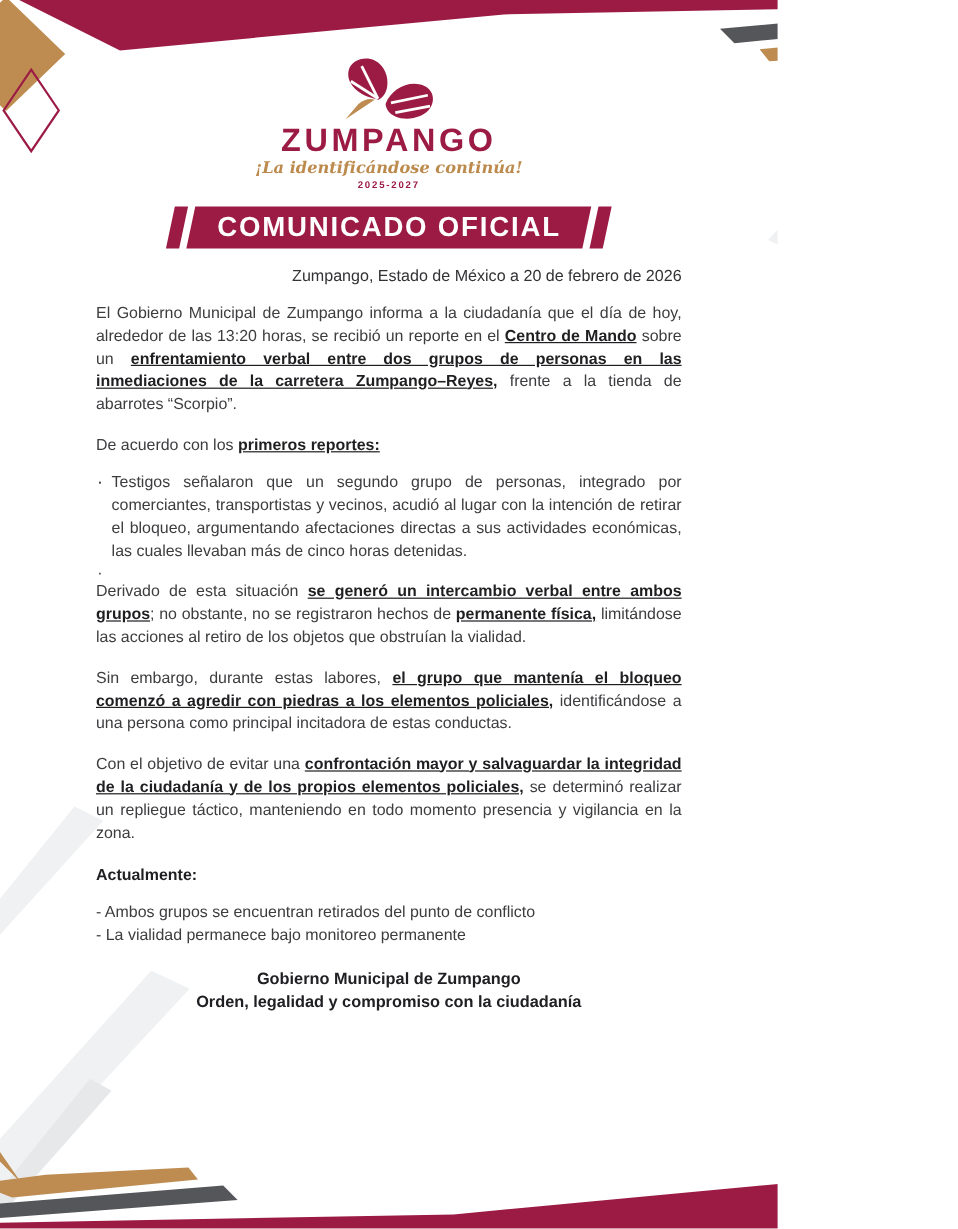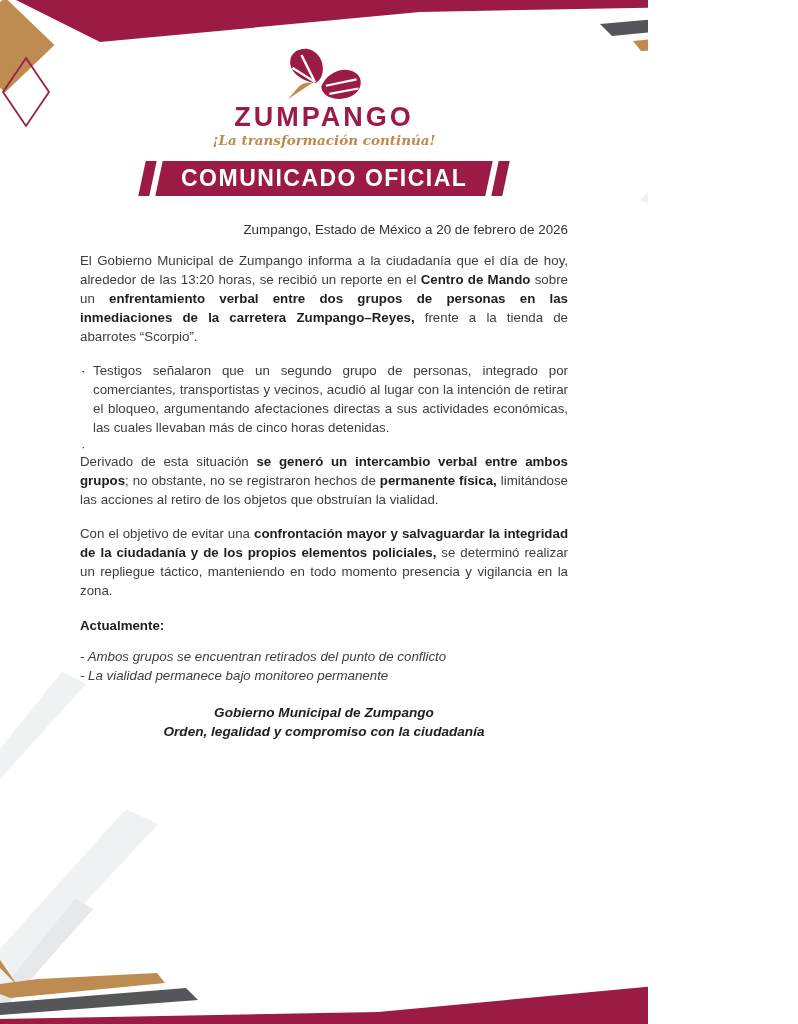--- a/index.html
+++ b/index.html
@@ -43,36 +43,36 @@
     transform:skewX(-12deg);
     display:flex;align-items:center;
     padding:0 22px;
   }
   .banner-main > span{
     transform:skewX(12deg);
     font-size:23px;font-weight:800;letter-spacing:1.5px;
     white-space:nowrap;
   }
   .dateline{
-    margin-top:26px;text-align:right;
+    margin-top:15px;text-align:right;
     font-size:13.4px;color:#333336;
   }
   .body-text{margin-top:14px;font-size:13.3px;line-height:19px;}
   .para{text-align:justify;margin:0 0 15px 0;}
-  .b{font-weight:700;color:#1f1f22;}
+  .b{font-weight:700;color:#1f1f22;text-decoration:underline;}
   .lead{margin-bottom:12px;}
   .bullet-list{margin:0 0 15px 0;}
   .bullet-item{position:relative;padding-left:13px;text-align:justify;}
   .bullet-item .marker{position:absolute;left:1px;top:0;}
   .section-heading{font-weight:700;color:#1f1f22;margin:16px 0 12px 0;}
   .dash-list{margin:0 0 18px 0;}
-  .dash-item{text-align:left;font-style:italic;}
+  .dash-item{text-align:left;}
   .footer{
     margin-top:18px;text-align:center;
-    font-size:13.6px;font-weight:700;color:#202024;line-height:19px;font-style:italic;
+    font-size:13.6px;font-weight:700;color:#202024;line-height:19px;
   }
 </style>
 </head>
 <body>
 
 <div class="page">
 
   <svg class="deco" viewBox="0 0 798 1024" width="798" height="1024">
 
     <polygon points="640,200 798,30 798,75 672,215" fill="#eff1f2"></polygon>
@@ -112,52 +112,55 @@
       <svg class="logo-mark" width="92" height="56" viewBox="0 0 100 62">
         <path d="M40.5,41 C22,38 10,26 13,14 C15.5,4.5 28,0.5 37,5 C46,9.5 50,20 48.5,29 C47.6,34.5 44.6,39 40.5,41 Z" fill="#9c1b45"></path>
         <line x1="40" y1="40" x2="25" y2="10" stroke="#ffffff" stroke-width="2.6"></line>
         <line x1="40" y1="40" x2="15" y2="24" stroke="#ffffff" stroke-width="2.6"></line>
         <path d="M47,45 C52,32 66,24 79,27 C90,29.5 94,40 88,49 C82,58 66,61 56,56.5 C50.5,54 47.5,50 47,45 Z" fill="#9c1b45"></path>
         <line x1="52" y1="44" x2="86" y2="37" stroke="#ffffff" stroke-width="2.4"></line>
         <line x1="56" y1="53" x2="88" y2="47" stroke="#ffffff" stroke-width="2.4"></line>
         <path d="M37,41 L10,59 L22,45 C27,40.5 33,39.5 37,41 Z" fill="#be8c51"></path>
       </svg>
       <div class="wordmark">ZUMPANGO</div>
-      <div class="tagline">¡La transformación continúa!</div>
+      <div class="tagline">¡La identificándose continúa!</div>
+      <div class="period">2025-2027</div>
     </div>
 
     <div class="banner-row">
       <div class="sliver"></div>
       <div class="banner-main">
         <span>COMUNICADO OFICIAL</span>
       </div>
       <div class="sliver"></div>
     </div>
 
     <div class="dateline">Zumpango, Estado de México a 20 de febrero de 2026</div>
 
     <div class="body-text">
 
       <p class="para"><span>El Gobierno Municipal de Zumpango informa a la ciudadanía que el día de hoy, alrededor de las 13:20 horas, se recibió un reporte en el </span><span class="b">Centro de Mando</span><span> sobre un </span><span class="b">enfrentamiento verbal entre dos grupos de personas en las inmediaciones de la carretera Zumpango–Reyes,</span><span> frente a la tienda de abarrotes “Scorpio”.</span></p>
 
+      <p class="para lead"><span>De acuerdo con los </span><span class="b">primeros reportes:</span></p>
 
       <div class="bullet-list">
         <div class="bullet-item">
           <span class="marker">·</span>
         </div>
         <div class="bullet-item">
           <span class="marker">·</span>
           <span>Testigos señalaron que un segundo grupo de personas, integrado por comerciantes, transportistas y vecinos, acudió al lugar con la intención de retirar el bloqueo, argumentando afectaciones directas a sus actividades económicas, las cuales llevaban más de cinco horas detenidas.</span>
         </div>
         <div class="bullet-item">
           <span class="marker">·</span>
         </div>
       </div>
 
       <p class="para"><span>Derivado de esta situación </span><span class="b">se generó un intercambio verbal entre ambos grupos</span><span>; no obstante, no se registraron hechos de </span><span class="b">permanente física,</span><span> limitándose las acciones al retiro de los objetos que obstruían la vialidad.</span></p>
+      <p class="para"><span>Sin embargo, durante estas labores, </span><span class="b">el grupo que mantenía el bloqueo comenzó a agredir con piedras a los elementos policiales,</span><span> identificándose a una persona como principal incitadora de estas conductas.</span></p>
       <p class="para"><span>Con el objetivo de evitar una </span><span class="b">confrontación mayor y salvaguardar la integridad de la ciudadanía y de los propios elementos policiales,</span><span> se determinó realizar un repliegue táctico, manteniendo en todo momento presencia y vigilancia en la zona.</span></p>
 
       <p class="section-heading">Actualmente:</p>
 
       <div class="dash-list">
         <div class="dash-item">- Ambos grupos se encuentran retirados del punto de conflicto</div>
         <div class="dash-item">- La vialidad permanece bajo monitoreo permanente</div>
       </div>
 
       <div class="footer">

